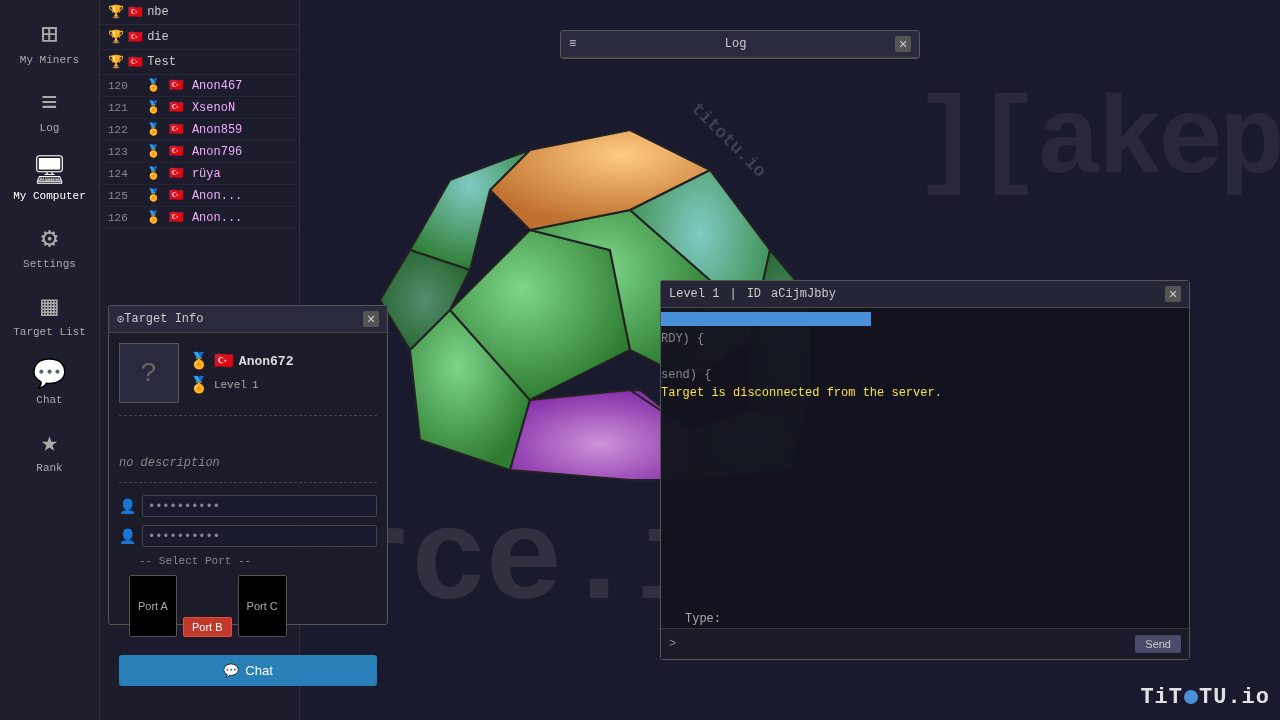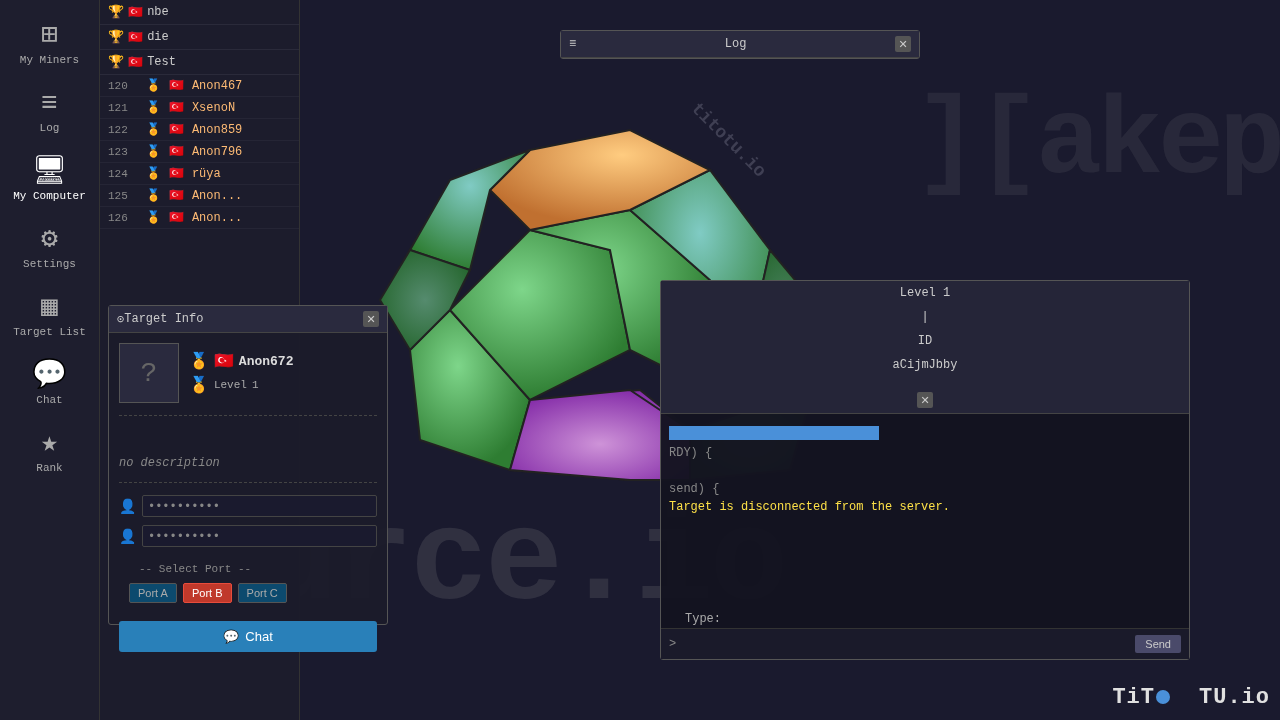--- a/index.html
+++ b/index.html
@@ -72,21 +72,21 @@
       gap: 8px;
       font-size: 12px;
       border-bottom: 1px solid #252535;
       cursor: pointer;
     }
     .lb-rank {
       width: 30px;
       color: #888;
       font-size: 11px;
     }
-    .lb-name { color: #fdba74; }
+    .lb-name { color: #f0abfc; }
     .trophy { color: #c0a020; font-size: 13px; }
 
     
     .brand-bg {
       position: absolute;
       right: 0; top: 80px;
       font-size: 110px;
       font-weight: 900;
       color: rgba(150,150,150,0.12);
       letter-spacing: -5px;
@@ -153,25 +153,24 @@
     }
     .terminal-header {
       display: flex;
       align-items: center;
       padding: 5px 8px;
       background: #252538;
       border-bottom: 1px solid #444;
       font-size: 12px;
       color: #ccc;
       gap: 10px;
-      flex-direction: column;
     }
     .terminal-body {
       flex: 1;
-      padding: 8px;
+      padding: 0;
       overflow-y: auto;
       font-size: 12px;
       font-family: 'Courier New', monospace;
     }
     .term-line { line-height: 1.5; color: #ccc; }
     .term-line.red { color: #fde047; }
     .term-line.dim { color: #888; }
     .progress-bar-container {
       display: flex;
       align-items: center;
@@ -262,35 +261,35 @@
       border: 1px solid #444;
       border-radius: 2px;
       font-size: 12px;
       letter-spacing: 3px;
       padding: 2px 6px;
       color: #888;
     }
     .port-select-row {
       display: flex;
       gap: 6px;
-      margin-top: 8px;
+      margin-top: 0;
       font-size: 11px;
       color: #888;
       padding-left: 20px;
     }
     .port-btn {
       padding: 3px 8px;
-      background: #0c4a6e;
+      background: #000000;
       border: 1px solid #555;
       color: #aaa;
       cursor: pointer;
       font-size: 11px;
       border-radius: 2px;
     }
-    .port-btn.active { background: #c0392b; border-color: #e74c3c; color: #fff; }
+    .port-btn.active { background: #c0392b; border-color: #e74c3c; color: #fff; margin-top: 42px; }
     .chat-button {
       margin: 8px 10px;
       padding: 8px;
       background: #2980b9;
       border: none;
       color: #fff;
       font-size: 13px;
       cursor: pointer;
       border-radius: 3px;
       display: flex;
@@ -324,21 +323,21 @@
     
     #logo-bottom {
       position: absolute;
       bottom: 10px; right: 10px;
       z-index: 50;
       font-size: 22px;
       font-weight: 900;
       color: #eee;
       letter-spacing: 1px;
     }
-    #logo-bottom span.ti { color: #e0e0e0; margin-left: 28px; }
+    #logo-bottom span.ti { color: #e0e0e0; }
     #logo-bottom span.dot-circle {
       display: inline-block;
       width: 14px; height: 14px;
       border-radius: 50%;
       background: #4a90d9;
       vertical-align: middle;
       margin: 0 1px;
     }
 
     

